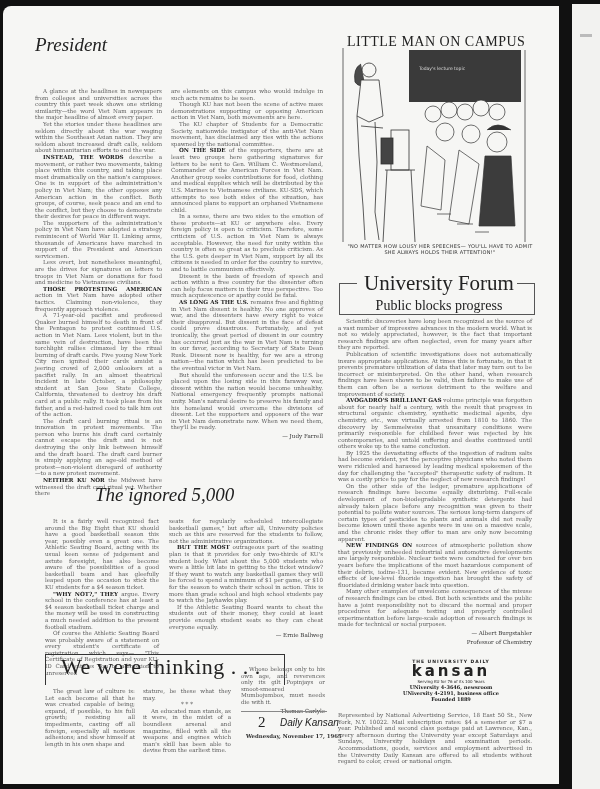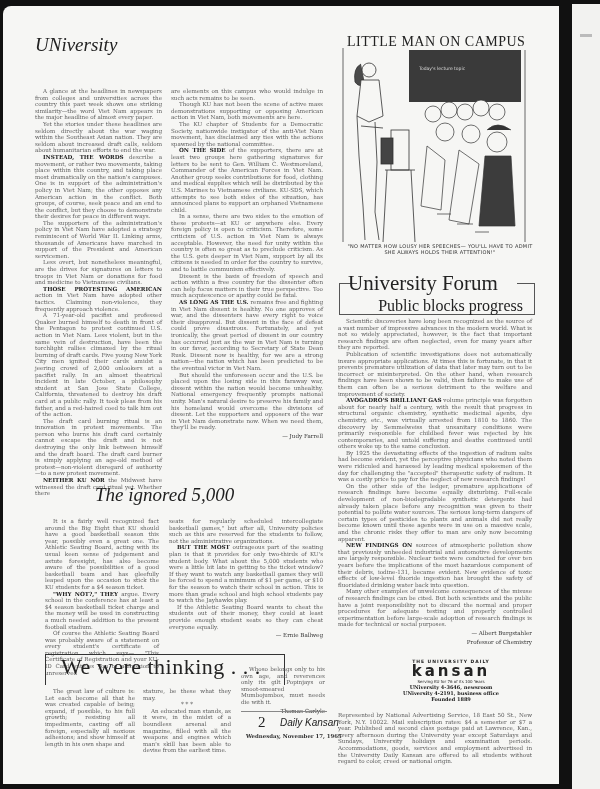--- a/index.html
+++ b/index.html
@@ -9,23 +9,23 @@
   .next-page .frag{position:absolute;left:8px;top:30px;width:12px;height:3px;background:#bbb;}
   .col{position:absolute;font-size:5.6px;line-height:6.6px;color:#5a5a5a;text-align:justify;font-family:"DejaVu Serif",serif;}
   .col p{margin:0 0 0 0;text-indent:8px;}
   .col b{color:#222;}
   .kicker{position:absolute;left:32px;top:28px;font-style:italic;font-size:19px;color:#222;font-family:"Liberation Serif",serif;}
   .headline{position:absolute;left:72px;top:42px;font-size:34px;color:#2a2a2a;font-family:"Liberation Serif",serif;letter-spacing:0.5px;}
   .byline{text-align:right;color:#333;margin-top:2px;}
   .cartoon-title{position:absolute;left:344px;top:28px;font-size:14px;color:#222;letter-spacing:0.5px;font-family:"Liberation Serif",serif;}
   .cartoon{position:absolute;left:338px;top:40px;width:186px;height:196px;}
   .cartoon-caption{position:absolute;left:342px;top:237px;width:190px;font-size:5px;line-height:6px;color:#333;text-align:center;font-family:"DejaVu Sans",sans-serif;letter-spacing:0.3px;}
-  .forum-head{position:absolute;left:320px;top:266px;width:200px;text-align:center;font-family:"Liberation Serif",serif;color:#222;}
+  .forum-head{position:absolute;left:336px;top:266px;width:200px;text-align:center;font-family:"Liberation Serif",serif;color:#222;}
   .forum-head .l1{font-size:21px;line-height:22px;}
-  .forum-head .l2{font-size:16px;line-height:24px;text-align:right;}
+  .forum-head .l2{font-size:14px;line-height:24px;}
   .forum-frame{position:absolute;left:336px;top:278px;width:194px;height:30px;border:1px solid #555;border-top:none;}
   .forum-frame:before{content:"";position:absolute;left:-1px;top:-1px;width:18px;border-top:1px solid #555;}
   .forum-frame:after{content:"";position:absolute;right:-1px;top:-1px;width:18px;border-top:1px solid #555;}
   .ignored{position:absolute;left:92px;top:478px;font-size:19px;font-style:italic;color:#1e1e1e;font-family:"Liberation Serif",serif;}
   .thinking-box{position:absolute;left:42px;top:648px;width:238px;height:30px;border-left:1px solid #333;border-right:1px solid #333;border-top:1px solid #333;}
   .thinking{position:absolute;left:58px;top:648px;font-size:22px;color:#222;font-family:"Liberation Serif",serif;letter-spacing:0.5px;}
   .dots{text-align:center;color:#444;}
   .folio{position:absolute;left:255px;top:708px;font-size:15px;color:#222;font-family:"Liberation Serif",serif;}
   .paper-name{position:absolute;left:277px;top:711px;font-size:10px;font-style:italic;color:#222;font-family:Liberation Sans, sans-serif;}
   .date{position:absolute;left:243px;top:727px;font-size:5.4px;color:#333;font-family:"DejaVu Serif",serif;font-weight:bold;}
@@ -34,21 +34,21 @@
   .masthead .small{font-size:4.5px;letter-spacing:1px;font-family:"DejaVu Sans",sans-serif;font-weight:bold;}
   .masthead .big{font-size:15px;font-weight:bold;letter-spacing:3px;font-family:"DejaVu Sans",sans-serif;line-height:15px;}
   .masthead .tag{font-size:4px;font-family:"DejaVu Sans",sans-serif;}
   .masthead .phone{font-size:5px;font-weight:bold;line-height:6px;font-family:"DejaVu Serif",serif;}
 </style>
 </head>
 <body>
 
 <div class="page">
 
-  <div class="kicker">UNiversity</div>
+  <div class="kicker">President</div>
 
   <div class="col" id="vod-col1" style="left:32px;top:82px;width:127px;">
       <p><span>A glance at the headlines in newspapers from colleges and universities across the country this past week shows one striking similarity—the word Viet Nam appears in the major headline of almost every paper.</span></p>
       <p><span>Yet the stories under these headlines are seldom directly about the war waging within the Southeast Asian nation. They are seldom about increased draft calls, seldom about humanitarian efforts to end the war.</span></p>
       <p><b>INSTEAD, THE WORDS</b><span> describe a movement, or rather two movements, taking place within this country, and taking place most dramatically on the nation's campuses. One is in support of the administration's policy in Viet Nam; the other opposes any American action in the conflict. Both groups, of course, seek peace and an end to the conflict, but they choose to demonstrate their desires for peace in different ways.</span></p>
       <p><span>The supporters of the administration's policy in Viet Nam have adopted a strategy reminiscent of World War II. Linking arms, thousands of Americans have marched in support of the President and American servicemen.</span></p>
       <p><span>Less overt, but nonetheless meaningful, are the drives for signatures on letters to troops in Viet Nam or donations for food and medicine to Vietnamese civilians.</span></p>
       <p><b>THOSE PROTESTING AMERICAN</b><span> action in Viet Nam have adopted other tactics. Claiming non-violence, they frequently approach violence.</span></p>
       <p><span>A 71-year-old pacifist and professed Quaker burned himself to death in front of the Pentagon to protest continued U.S. action in Viet Nam. Less violent, but in the same vein of destruction, have been the torchlight rallies climaxed by the ritual burning of draft cards. Five young New York City men ignited their cards amidst a jeering crowd of 2,000 onlookers at a pacifist rally. In an almost theatrical incident in late October, a philosophy student at San Jose State College, California, threatened to destroy his draft card at a public rally. It took pleas from his father, and a red-haired coed to talk him out of the action.</span></p>
       <p><span>The draft card burning ritual is an innovation in protest movements. The person who burns his draft card certainly cannot escape the draft and is not destroying the only link between himself and the draft board. The draft card burner is simply applying an age-old method of protest—non-violent disregard of authority—to a new protest movement.</span></p>

